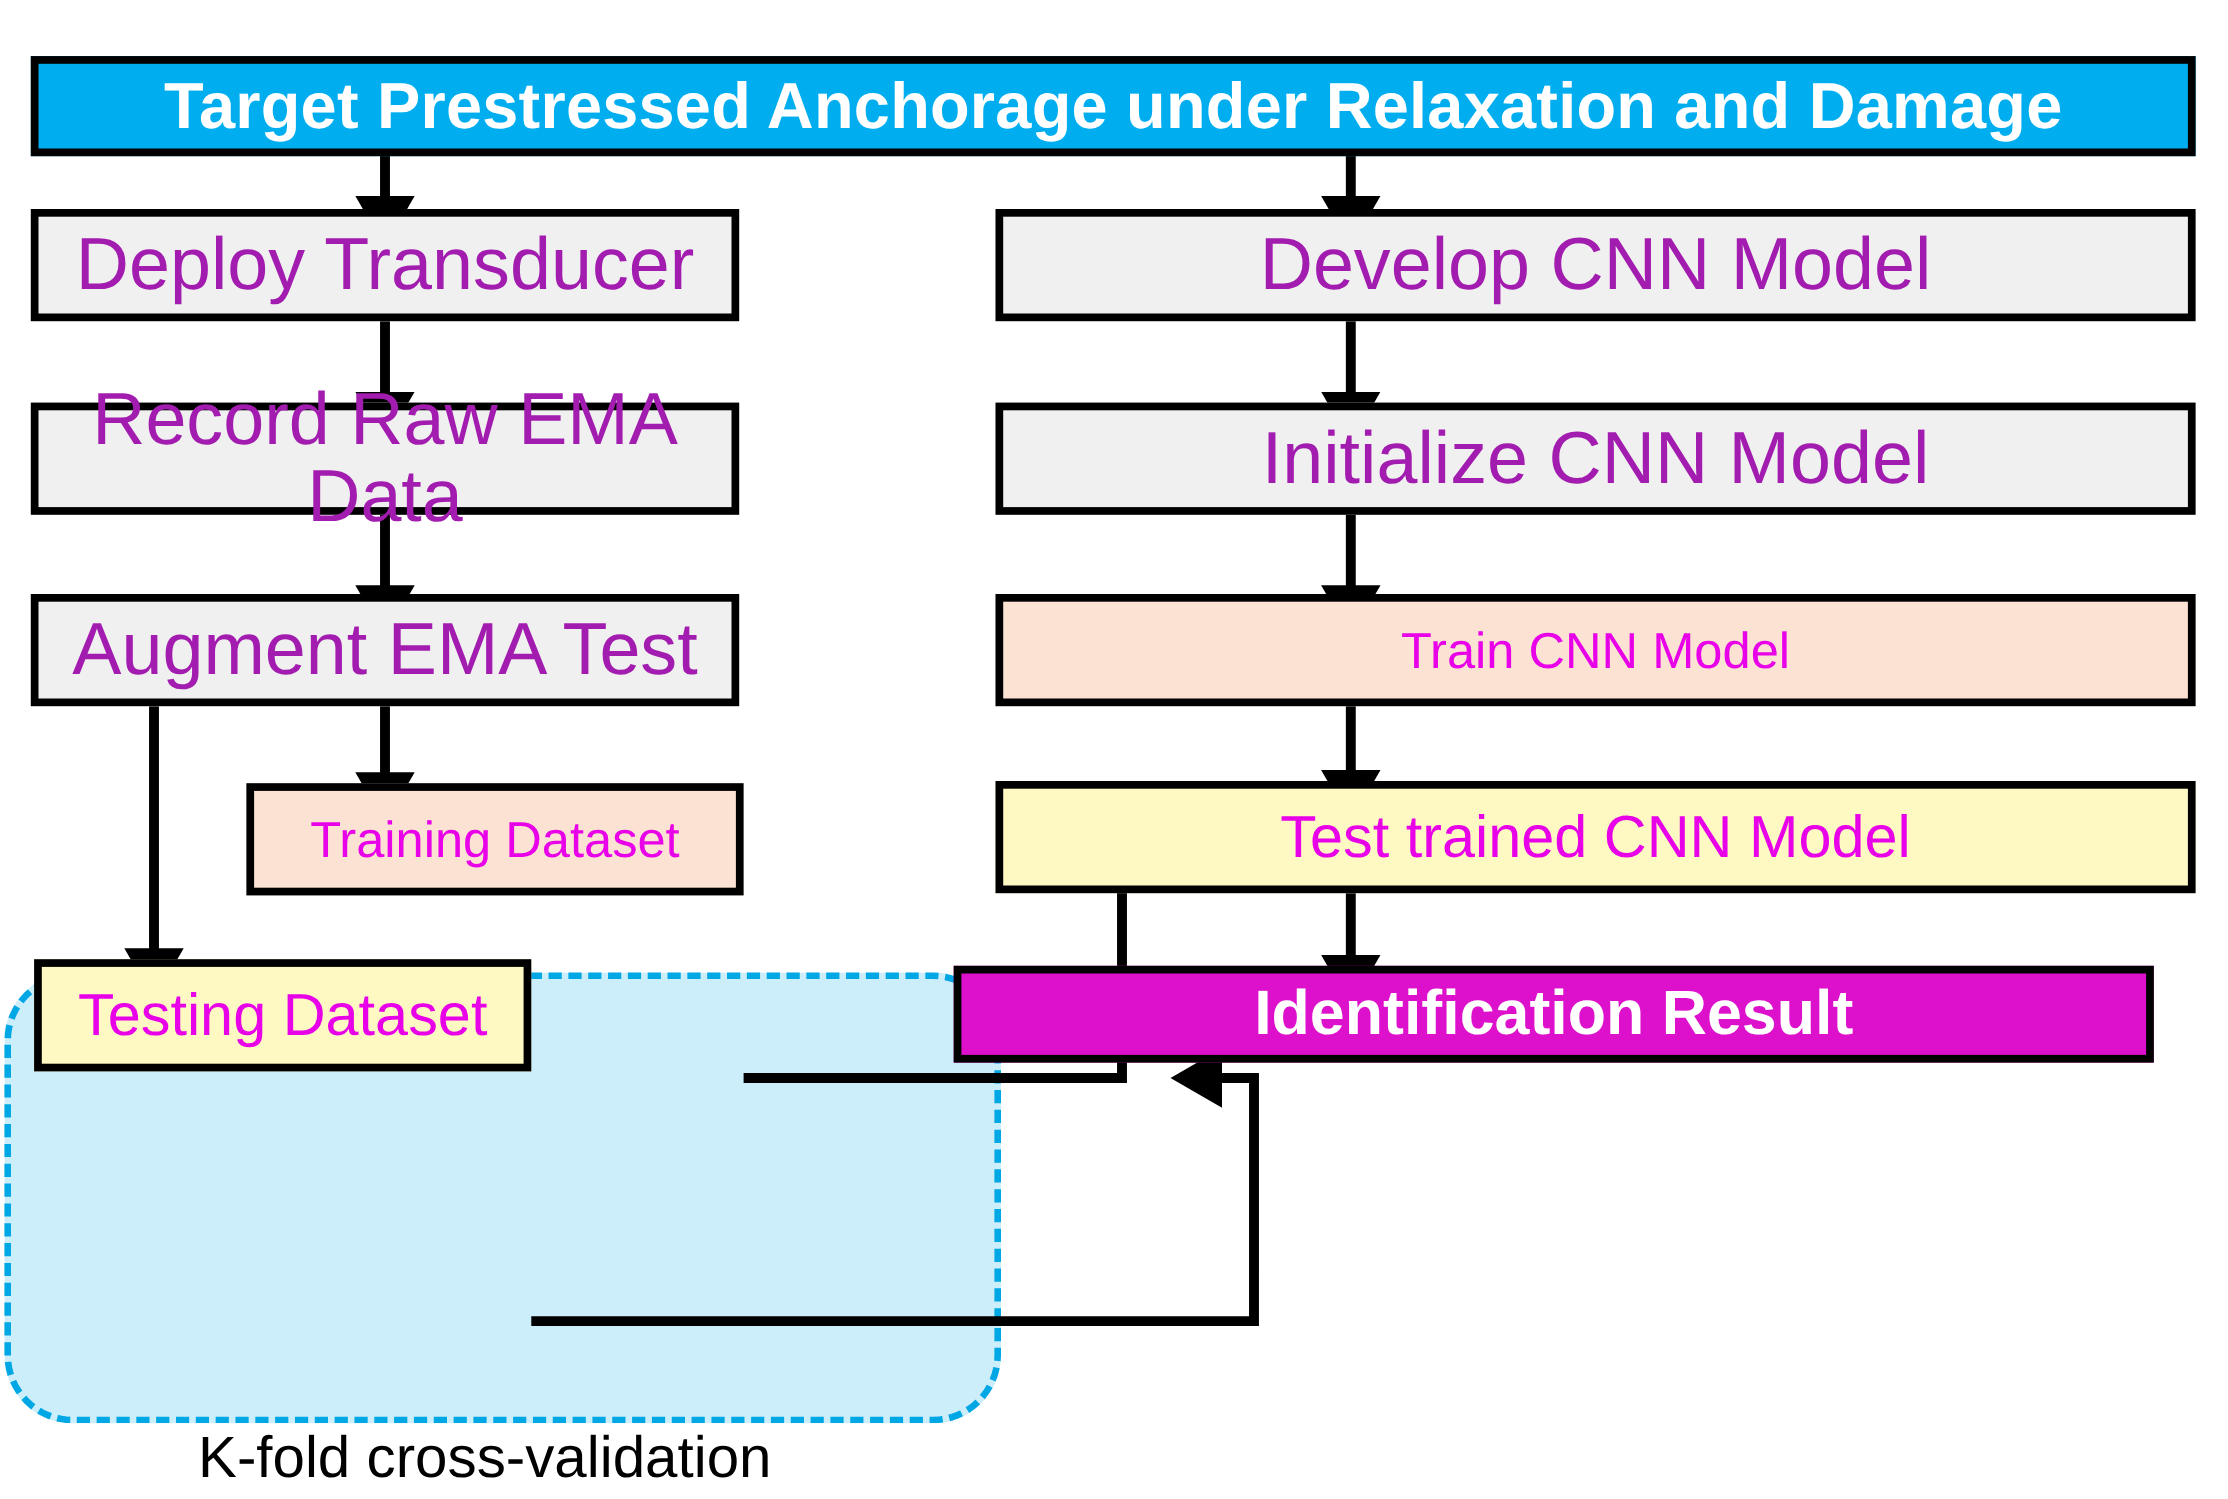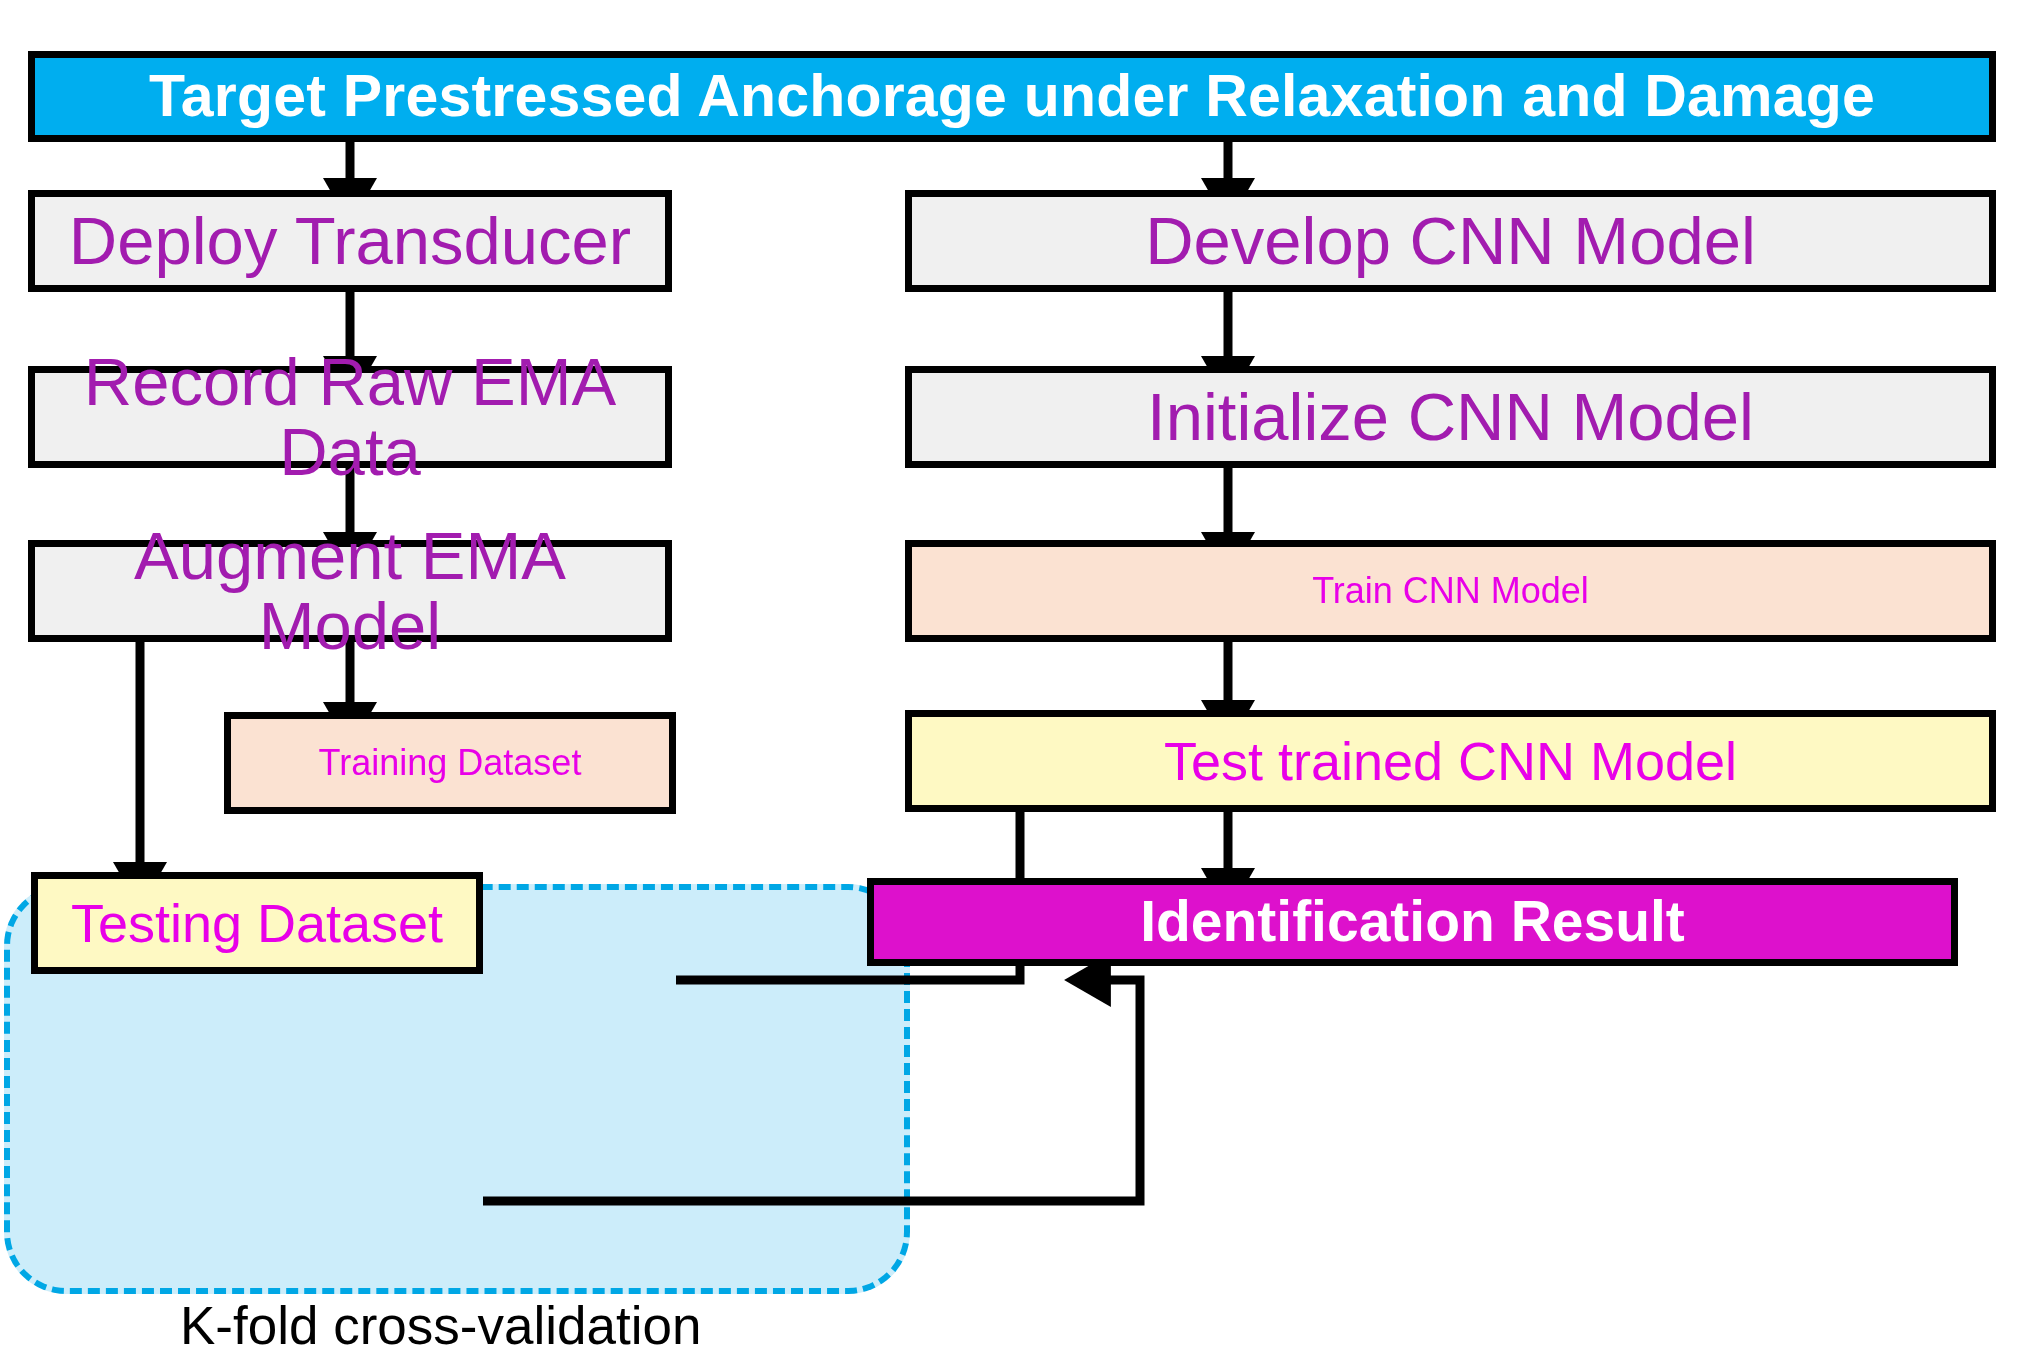--- a/index.html
+++ b/index.html
@@ -10,21 +10,21 @@
 
   
   .node{position:absolute;box-sizing:border-box;border:7px solid #000000;
         display:flex;align-items:center;justify-content:center;
         text-align:center;line-height:1.05;z-index:5;}
   .node span{display:block;padding:0 10px;}
 
   .n-title{background:#00AEEF;color:#ffffff;font-weight:bold;font-size:59px;
            letter-spacing:.2px;margin-top:29px;}
   .n-gray{background:#F0F0F0;color:#a21caf;font-size:67px;}
-  .n-peach{background:#FBE2D2;color:#E800E8;font-size:36px;}
+  .n-peach{background:#FBE2D2;color:#E800E8;font-size:46px;}
   .n-green{background:#fef9c3;color:#E800E8;font-size:54px;}
   .n-magenta{background:#DD11CC;color:#ffffff;font-weight:bold;font-size:57px;}
 
   
   #kfold-region{position:absolute;box-sizing:border-box;
        left:4px;top:884px;width:906px;height:410px;
        background:#CCEDFA;border:6px dashed #00A7E5;border-radius:62px;
        z-index:1;}
   #kfold-label{position:absolute;left:180px;top:1295px;width:620px;
        font-size:53px;color:#000000;white-space:nowrap;z-index:6;}
@@ -80,21 +80,21 @@
 
   <div class="node n-gray" style="left:28px;top:190px;width:644px;height:102px;">
     <span>Deploy Transducer</span>
   </div>
 
   <div class="node n-gray" style="left:28px;top:366px;width:644px;height:102px;">
     <span>Record Raw EMA Data</span>
   </div>
 
   <div class="node n-gray" style="left:28px;top:540px;width:644px;height:102px;">
-    <span>Augment EMA Model</span>
+    <span>Augment EMA Test</span>
   </div>
 
   <div class="node n-peach" style="left:224px;top:712px;width:452px;height:102px;">
     <span>Training Dataset</span>
   </div>
 
   <div class="node n-green" style="left:31px;top:872px;width:452px;height:102px;">
     <span>Testing Dataset</span>
   </div>
 

